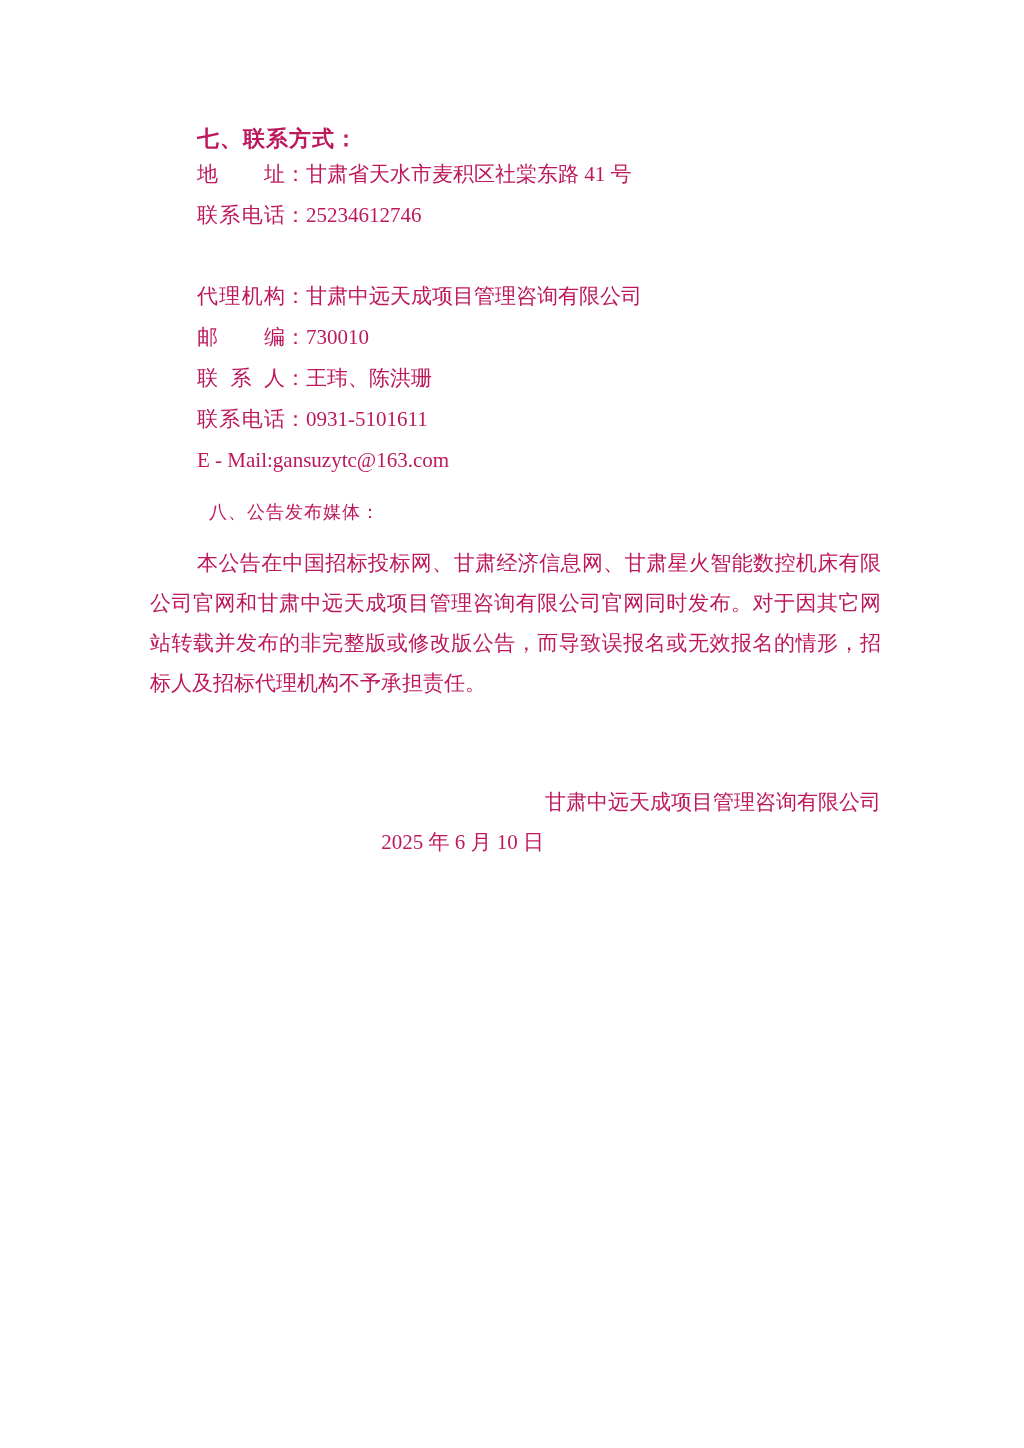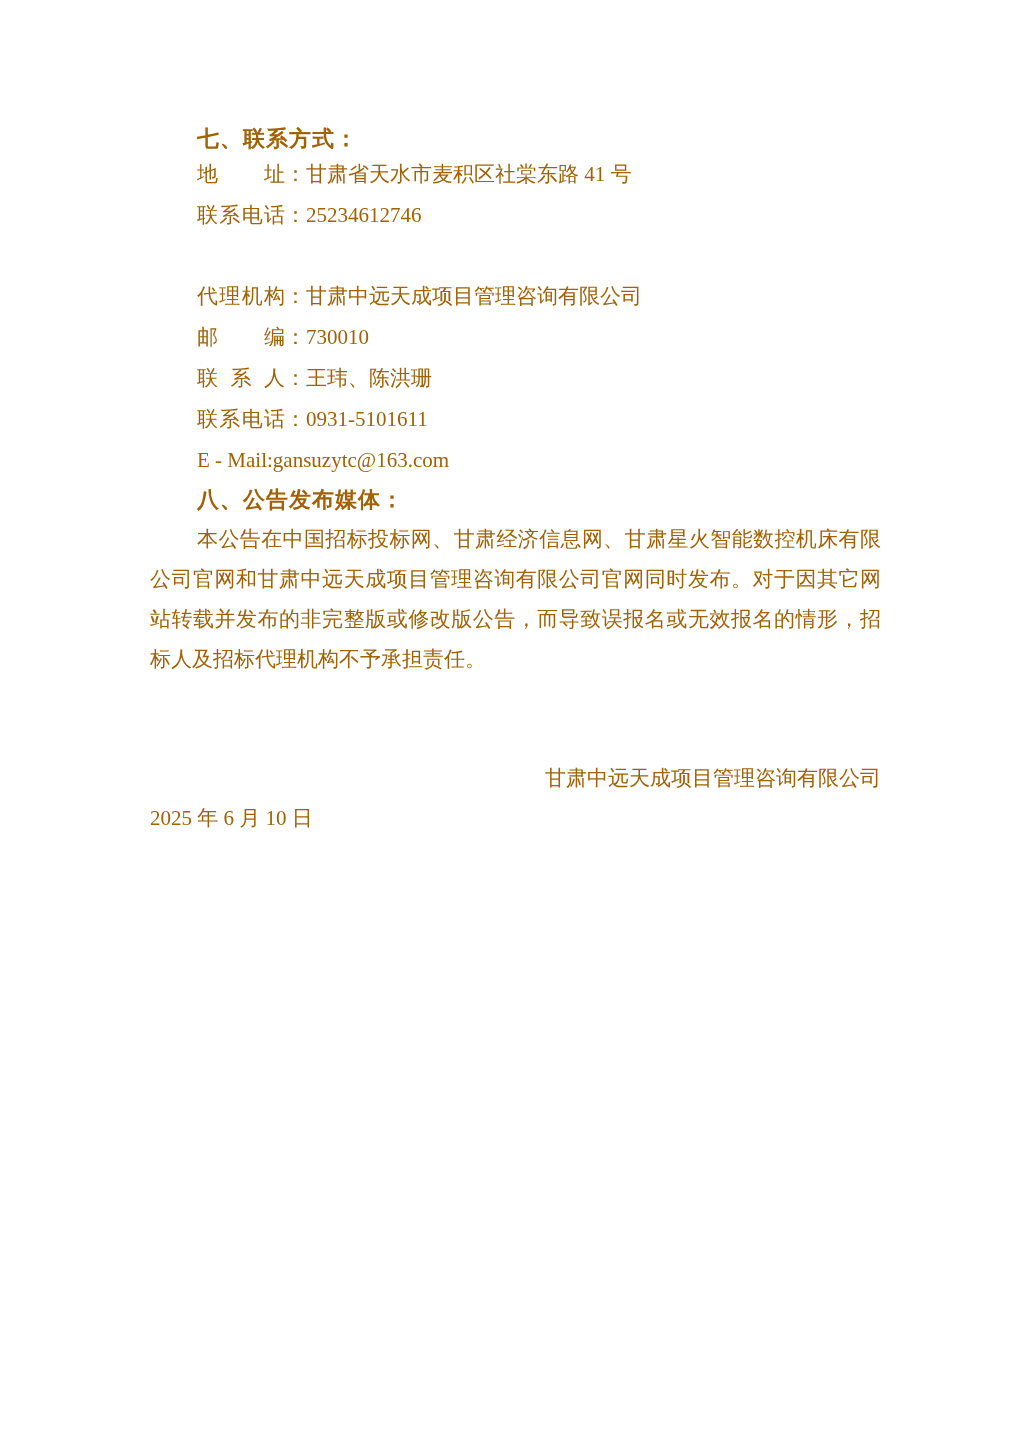--- a/index.html
+++ b/index.html
@@ -6,43 +6,43 @@
     margin: 0;
     padding: 0;
     background: #9e9e9e;
   }
   .page {
     position: relative;
     width: 1024px;
     height: 1448px;
     margin: 0 auto;
     background: #ffffff;
-    color: #a16207;
+    color: #be185d;
     font-family: "Liberation Serif", "DejaVu Serif", serif;
     overflow: hidden;
   }
   .content {
     position: absolute;
     left: 150px;
     top: 124px;
     width: 731px;
     font-size: 21px;
   }
   .sec-heading {
     margin: 0;
     font-size: 22px;
     font-weight: bold;
     line-height: 30px;
     text-indent: 47px;
     letter-spacing: 1px;
   }
   .sec-heading-2 {
-    margin: 0;
-    font-size: 22px;
-    font-weight: bold;
+    margin: 12px;
+    font-size: 18px;
+    font-weight: normal;
     line-height: 38px;
     text-indent: 47px;
     letter-spacing: 1px;
   }
   .contact-line {
     line-height: 41px;
     text-indent: 47px; 
   }
   .contact-line.first-of-block {
     margin-top: 6px;
@@ -64,21 +64,21 @@
     text-align: justify;
     text-indent: 47px;
   }
   .sign-company {
     margin-top: 79px;
     line-height: 40px;
     text-align: right;
   }
   .sign-date {
     line-height: 40px;
-    text-align: left;
+    text-align: center;
     padding-right: 106px;
   }
 </style>
 </head>
 <body>
 
 <div class="page">
   <div class="content">
 
     <h2 class="sec-heading">七、联系方式：</h2>

